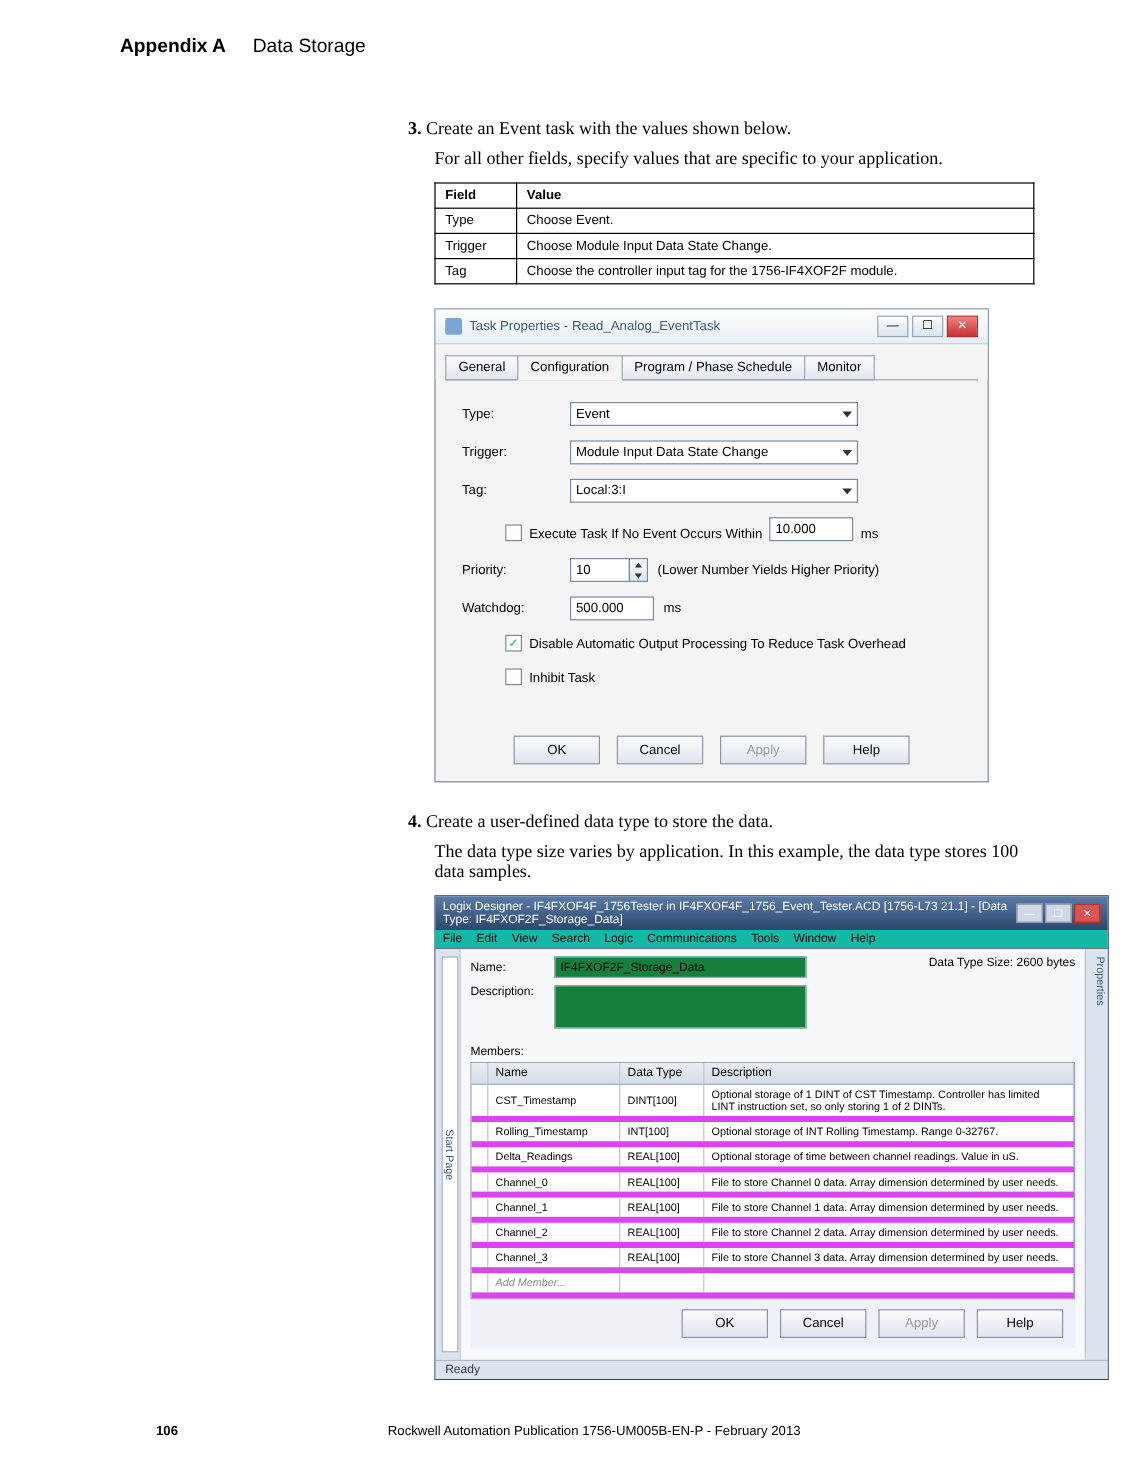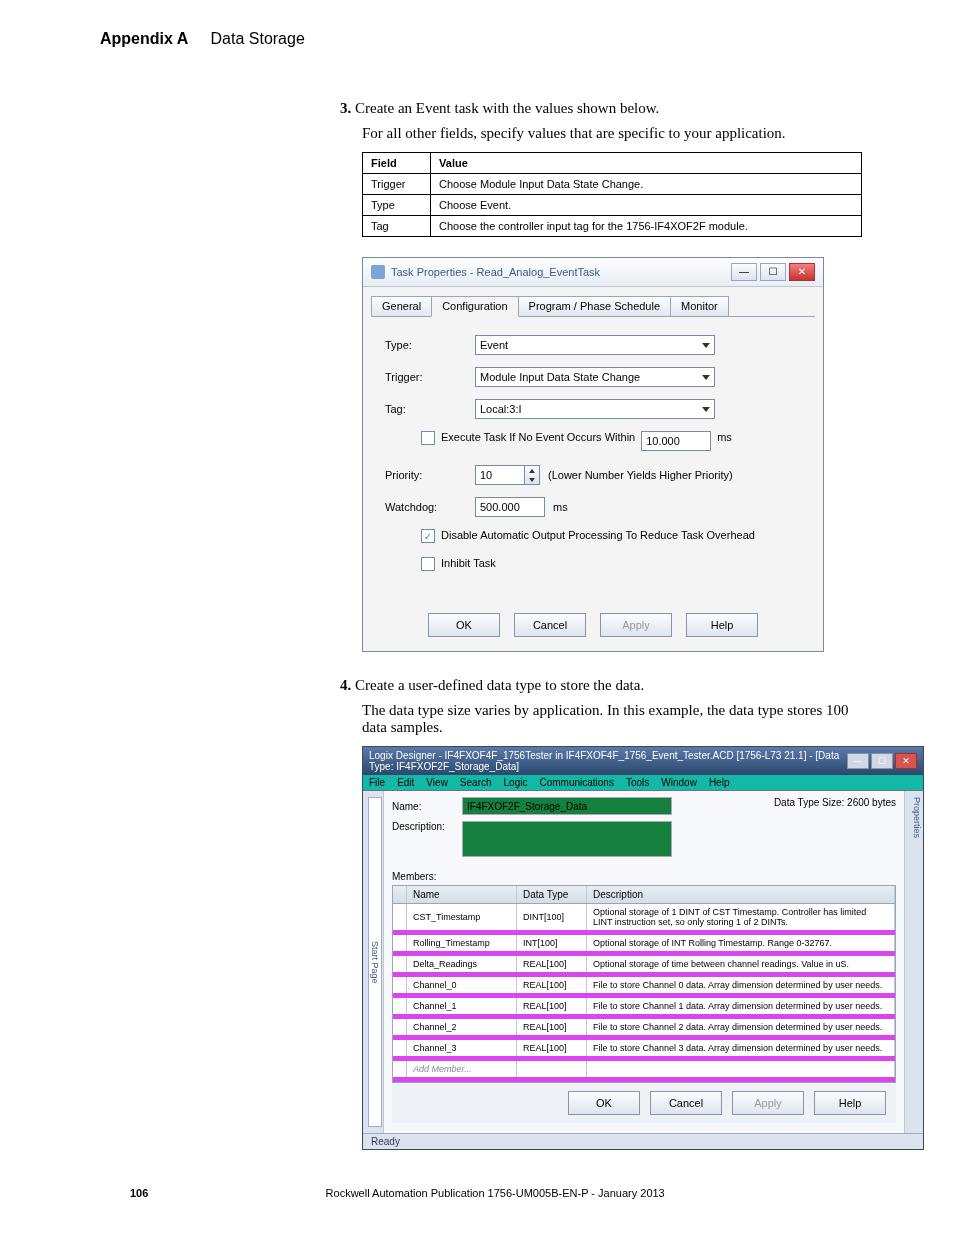--- a/index.html
+++ b/index.html
@@ -128,21 +128,21 @@
     width: 230px;
     padding: 0 4px;
     justify-content: space-between;
   }
   .combo .arrow {
     width: 0; height: 0;
     border-left: 4px solid transparent;
     border-right: 4px solid transparent;
     border-top: 5px solid #333;
   }
-  .chk-row { display: flex; align-items: flex-start; gap: 6px; margin-bottom: 14px; padding-left: 36px; }
+  .chk-row { display: flex; align-items: flex-end; gap: 6px; margin-bottom: 14px; padding-left: 36px; }
   .chk { width: 12px; height: 12px; border: 1px solid #7a8aa0; background: #fff; display: inline-flex; align-items: center; justify-content: center; font-size: 10px; color: #2a5; }
   .num-input {
     border: 1px solid #7a8aa0; background: #fff; height: 18px;
     padding: 0 4px; display: inline-flex; align-items: center;
     width: 60px;
   }
   .spinner {
     display: inline-flex; flex-direction: column; border: 1px solid #7a8aa0;
     height: 18px; width: 14px; background: linear-gradient(#fafcff,#dbe4ef);
     margin-left: -1px;
@@ -281,26 +281,26 @@
     </div>
     <div class="step-sub">For all other fields, specify values that are specific to your application.</div>
 
     <table class="fields">
       <tbody>
           <tr>
         <th>Field</th>
         <th>Value</th>
       </tr>
       <tr>
+        <td>Type</td>
+        <td>Choose Event.</td>
+      </tr>
+      <tr>
         <td>Trigger</td>
         <td>Choose Module Input Data State Change.</td>
-      </tr>
-      <tr>
-        <td>Type</td>
-        <td>Choose Event.</td>
       </tr>
       <tr>
         <td>Tag</td>
         <td>Choose the controller input tag for the 1756-IF4XOF2F module.</td>
       </tr>
     </tbody>
       </table>
 
     <div class="dialog">
       <div class="dlg-title">
@@ -497,16 +497,16 @@
         </div>
         <div class="vtab">Properties</div>
       </div>
       <div class="statusbar">Ready</div>
     </div>
 
   </div>
 
   <div class="page-footer">
     <span class="num" style="font-weight:bold">106</span>
-    <span>Rockwell Automation Publication 1756-UM005B-EN-P - January 2013</span>
+    <span>Rockwell Automation Publication 1756-UM005B-EN-P - February 2013</span>
     <span></span>
   </div>
 </div>
 
 </body></html>

